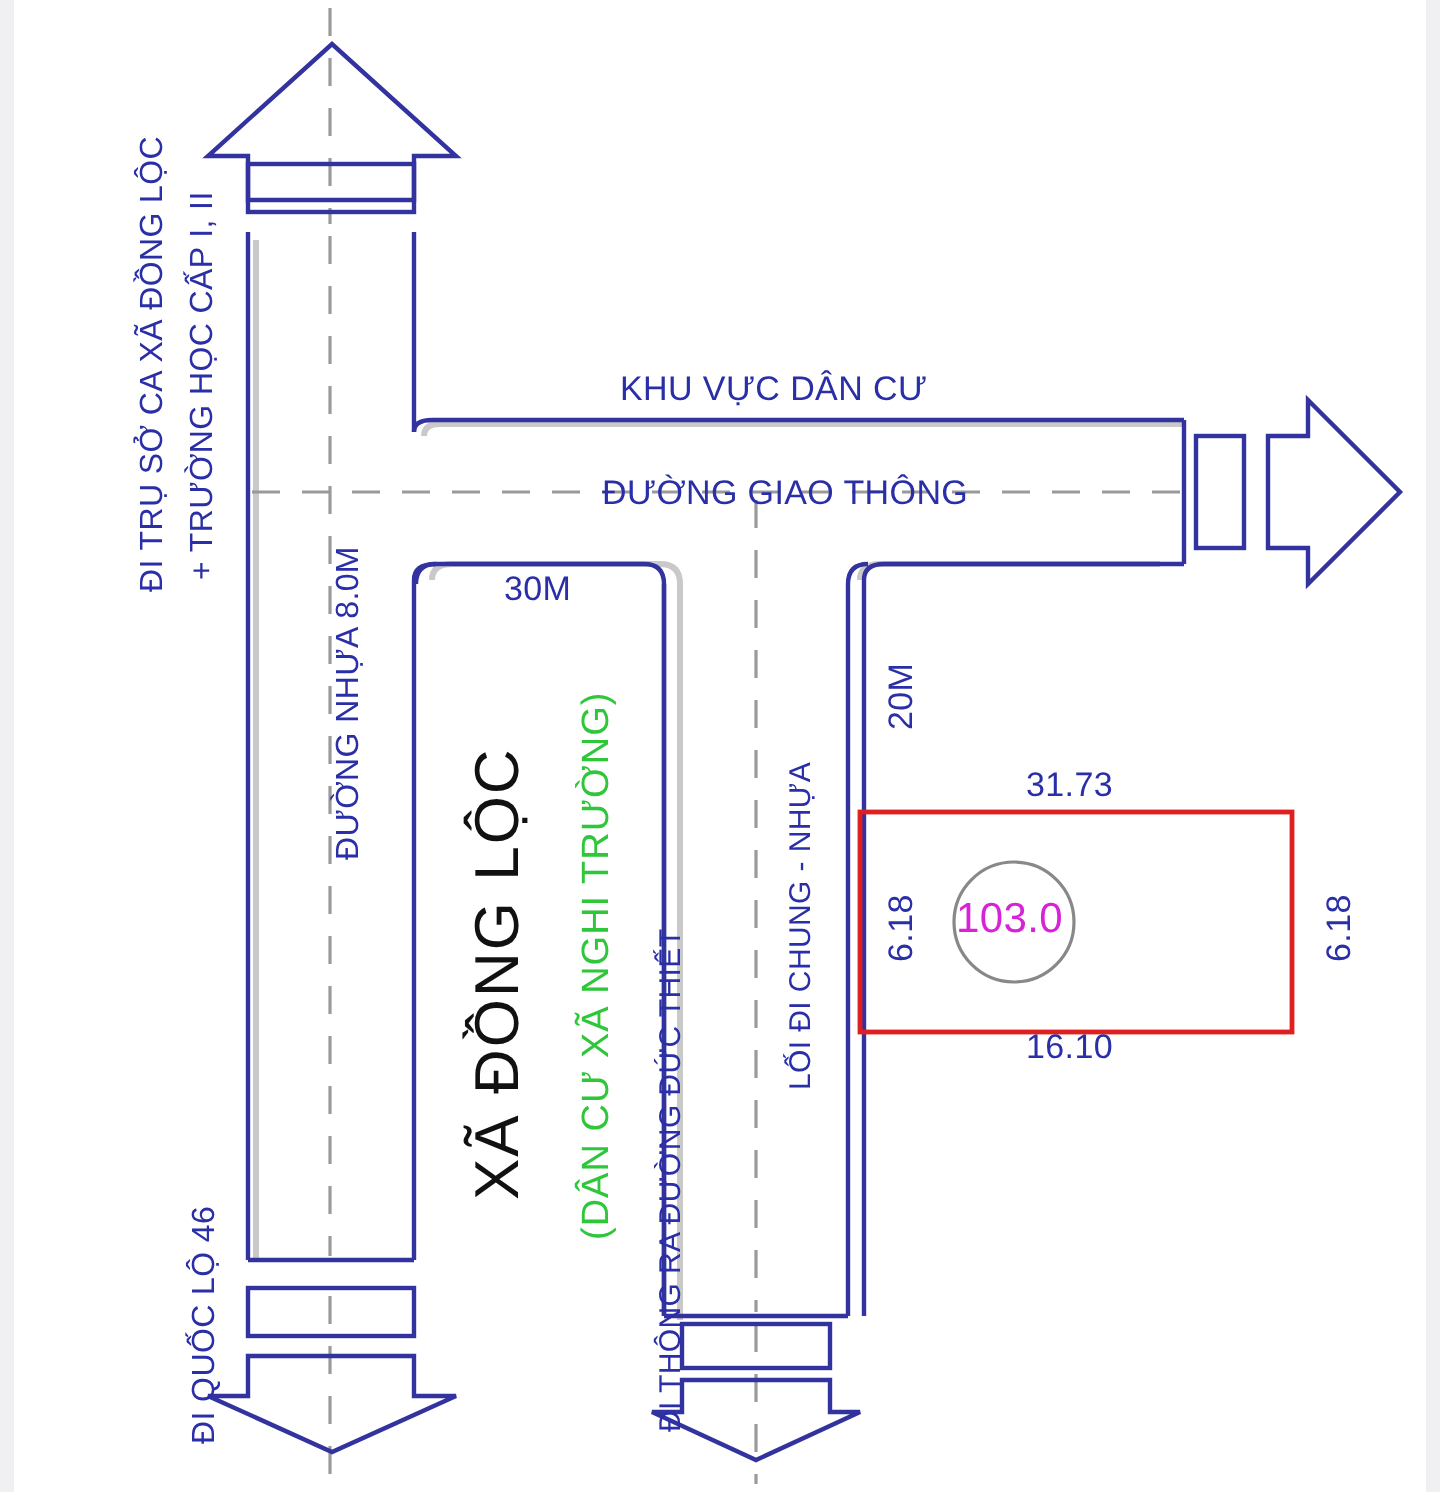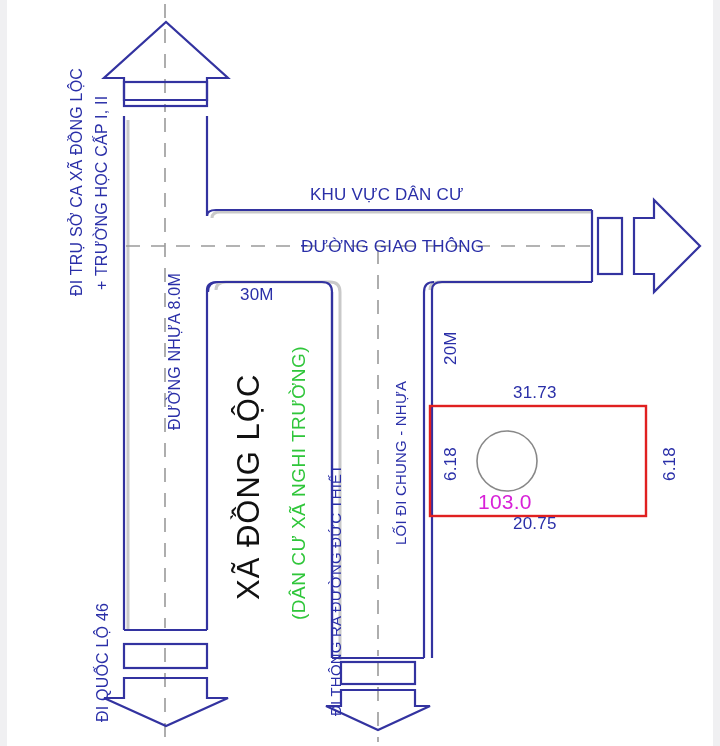--- a/index.html
+++ b/index.html
@@ -53,21 +53,20 @@
     font-size: 19px;
     letter-spacing: 0.5px;
   }
   .dim {
     font-size: 17px;
     color: #2a2fa8;
   }
   .area-num {
     color: #d822d8;
     font-size: 21px;
-    margin-top: 42px;
   }
 </style>
 </head>
 <body>
 
 <div id="canvas-wrap">
 
   <div id="edge-left"></div>
   <div id="edge-right"></div>
 
@@ -143,35 +142,35 @@
   <div class="lbl v-up" style="left:93px; top:290px; font-size:16px;">+ TRƯỜNG HỌC CẤP I, II</div>
 
   <div class="lbl v-up" style="left:166px; top:430px; font-size:16px;">ĐƯỜNG NHỰA 8.0M</div>
 
   <div class="lbl v-up" style="left:94px; top:722px; font-size:16px;">ĐI QUỐC LỘ 46</div>
 
   <div class="lbl" style="left:310px; top:185px; font-size:17px;">KHU VỰC DÂN CƯ</div>
 
   <div class="lbl" style="left:301px; top:237px; font-size:17px;">ĐƯỜNG GIAO THÔNG</div>
 
-  <div class="lbl dim" style="left:240px; top:285px;">30M</div>
+  <div class="lbl dim" style="left:252px; top:285px;">30M</div>
 
   <div class="lbl v-up dim" style="left:441px; top:365px;">20M</div>
 
   <div class="lbl v-up big-black" style="left:231px; top:600px;">XÃ ĐỒNG LỘC</div>
 
   <div class="lbl v-up green" style="left:288px; top:620px;">(DÂN CƯ XÃ NGHI TRƯỜNG)</div>
 
   <div class="lbl v-up" style="left:327px; top:716px; font-size:15px;">ĐI THÔNG RA ĐƯỜNG ĐỨC THIẾT</div>
 
   <div class="lbl v-up" style="left:392px; top:545px; font-size:15px;">LỐI ĐI CHUNG - NHỰA</div>
 
   <div class="lbl dim" style="left:513px; top:383px;">31.73</div>
 
-  <div class="lbl dim" style="left:513px; top:514px;">20.75</div>
+  <div class="lbl dim" style="left:513px; top:514px;">16.10</div>
 
   <div class="lbl v-up dim" style="left:441px; top:481px;">6.18</div>
 
   <div class="lbl v-up dim" style="left:660px; top:481px;">6.18</div>
 
   <div class="lbl area-num" style="left:478px; top:448px;">103.0</div>
 
 </div>
 
 </body></html>

